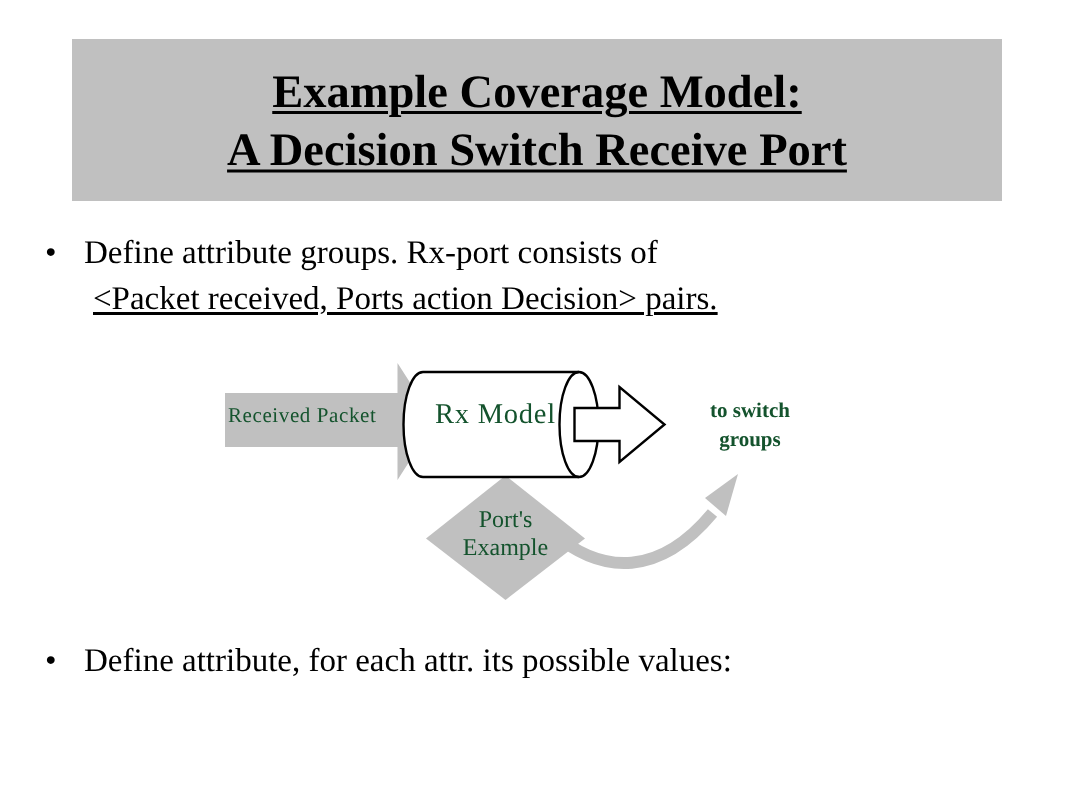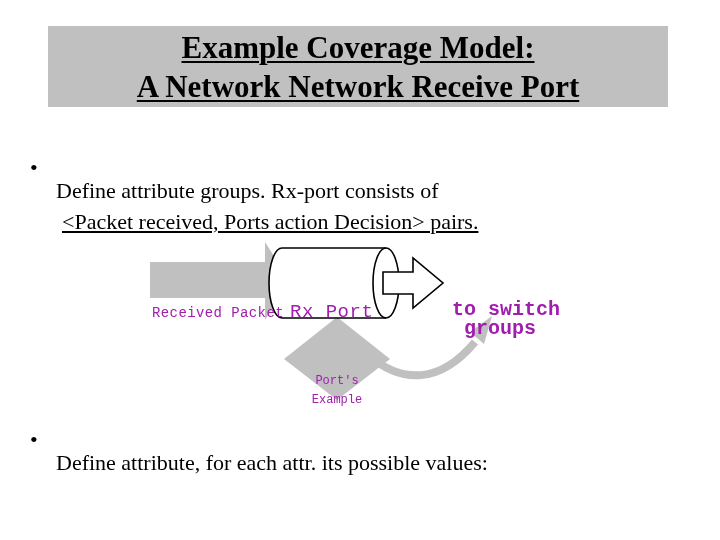--- a/index.html
+++ b/index.html
@@ -20,21 +20,21 @@
     width: 720px; height: 540px;
     background: #ffffff;
   }
 
   
   #title-banner {
     position: absolute;
     left: 48px;
     top: 26px;
     width: 620px;
-    height: 81px;
+    height: 108px;
     background: #c0c0c0;
     display: flex;
     flex-direction: column;
     align-items: center;
     justify-content: center;
   }
   .title-line {
     font-family: "Liberation Serif", serif;
     font-weight: bold;
     font-size: 31px;
@@ -63,85 +63,83 @@
   }
   .bullet-marker {
     width: 26px;
     flex: 0 0 26px;
     text-align: left;
     font-size: 22px;
     line-height: 31px;
   }
   .bullet-text {
     flex: 1 1 auto;
-    margin-top: 23px;
   }
   .bullet-cont {
     margin-left: 32px;
     text-decoration: underline;
   }
 
   
   #diagram {
     position: absolute;
     left: 140px;
     top: 232px;
     width: 440px;
     height: 180px;
   }
   #diagram svg {
     position: absolute;
     left: 0; top: 0;
   }
   .diag-label {
     position: absolute;
-    font-family: Liberation Mono, monospace;
-    color: #a21caf;
+    font-family: Liberation Serif, serif;
+    color: #14532d;
     white-space: nowrap;
-    margin-top: 35px;
   }
   #label-received-packet {
     left: 12px;
     top: 38px;
     font-size: 14px;
     font-weight: normal;
     letter-spacing: 0.4px;
   }
   #label-rx-port {
     left: 150px;
     top: 34px;
     font-size: 19px;
     letter-spacing: 0.5px;
   }
   #label-to-switch-engine {
     left: 312px;
     top: 33px;
-    font-size: 20px;
+    font-size: 14px;
     font-weight: bold;
     line-height: 19px;
     text-align: center;
     width: 96px;
   }
   #label-ports-decision {
     left: 155px;
     top: 105px;
-    font-size: 12px;
+    font-size: 16px;
     line-height: 19px;
     text-align: center;
     width: 84px;
   }
 </style>
 </head>
 <body>
 
 <div id="slide">
 
   <div id="title-banner">
     <div class="title-line">Example Coverage Model:</div>
-    <div class="title-line">A Network Network Receive Port</div>
+    <div class="title-line">A Decision Switch Receive Port</div>
   </div>
 
   <div class="bullet-block" id="bullet-1">
     <div class="bullet-row">
       <span class="bullet-marker">•</span>
       <span class="bullet-text">Define attribute groups. Rx-port consists of</span>
     </div>
     <div class="bullet-cont">&lt;Packet received, Ports action Decision&gt; pairs.</div>
   </div>
 
@@ -161,21 +159,21 @@
       <g>
         <path d="M 142,16 L 246,16 A 13,35 0 0 1 246,86 L 142,86 A 13,35 0 0 1 142,16 Z" fill="#ffffff" stroke="#000000" stroke-width="1.6"></path>
         <path d="M 246,16 A 13,35 0 0 0 246,86" fill="none" stroke="#000000" stroke-width="1.6"></path>
       </g>
 
       <polygon points="243,40 273,40 273,26 303,51 273,76 273,62 243,62" fill="#ffffff" stroke="#000000" stroke-width="1.6"></polygon>
     </svg>
 
     <div class="diag-label" id="label-received-packet">Received Packet</div>
 
-    <div class="diag-label" id="label-rx-port">Rx Port</div>
+    <div class="diag-label" id="label-rx-port">Rx Model</div>
 
     <div class="diag-label" id="label-to-switch-engine">
       <div>to switch</div>
       <div>groups</div>
     </div>
 
     <div class="diag-label" id="label-ports-decision">
       <div>Port's</div>
       <div>Example</div>
     </div>

